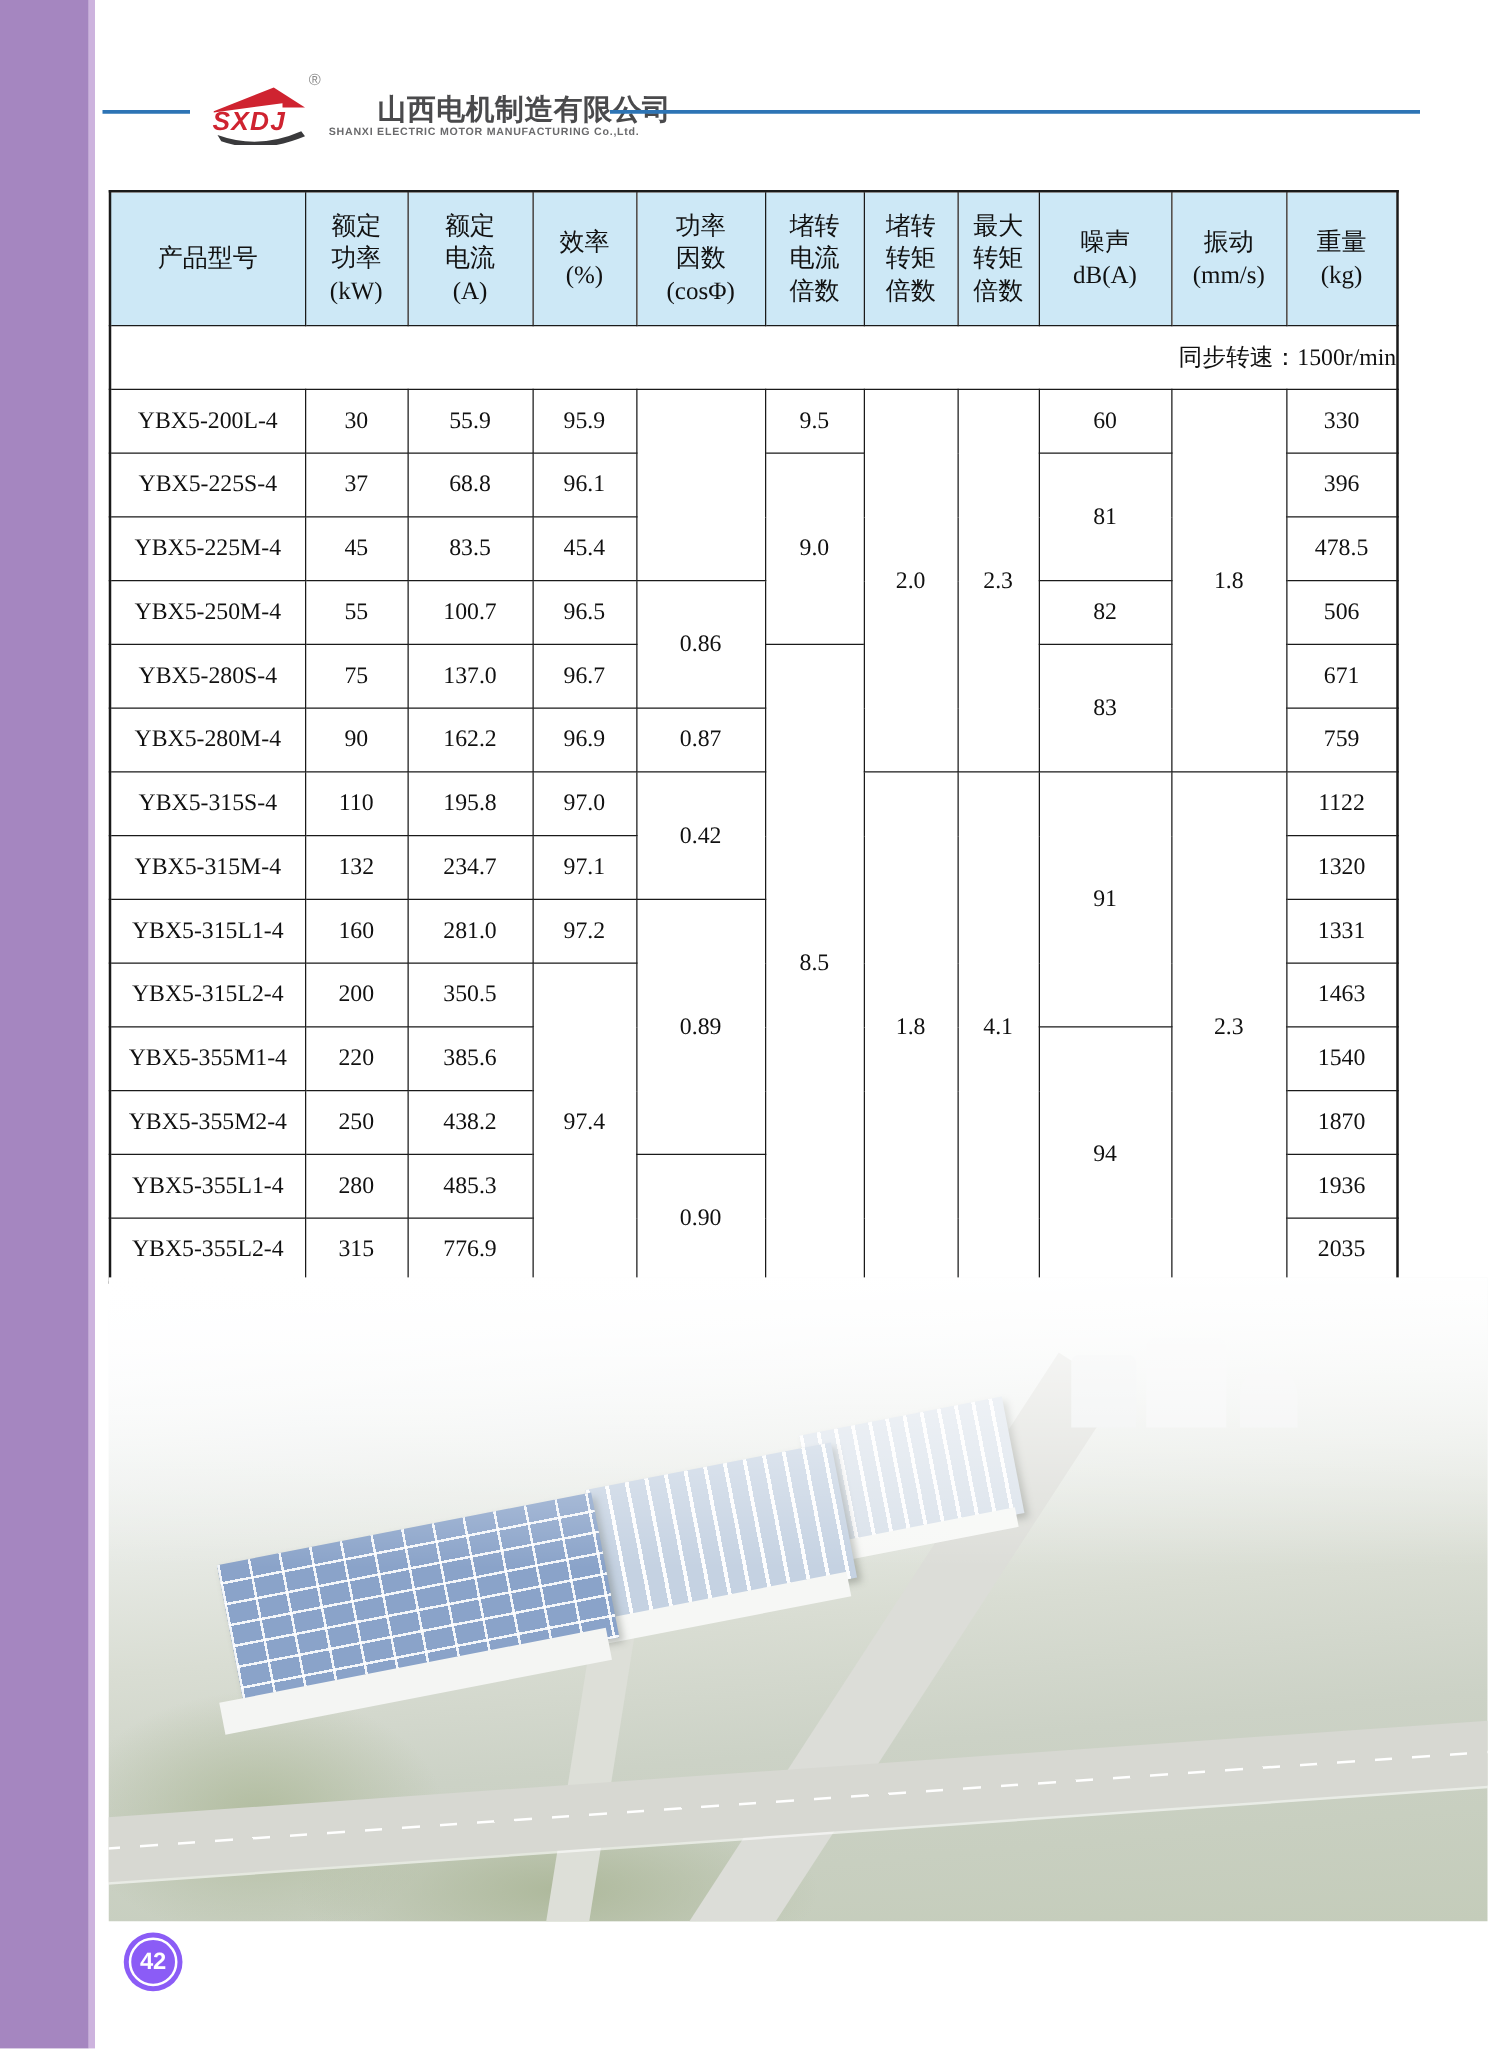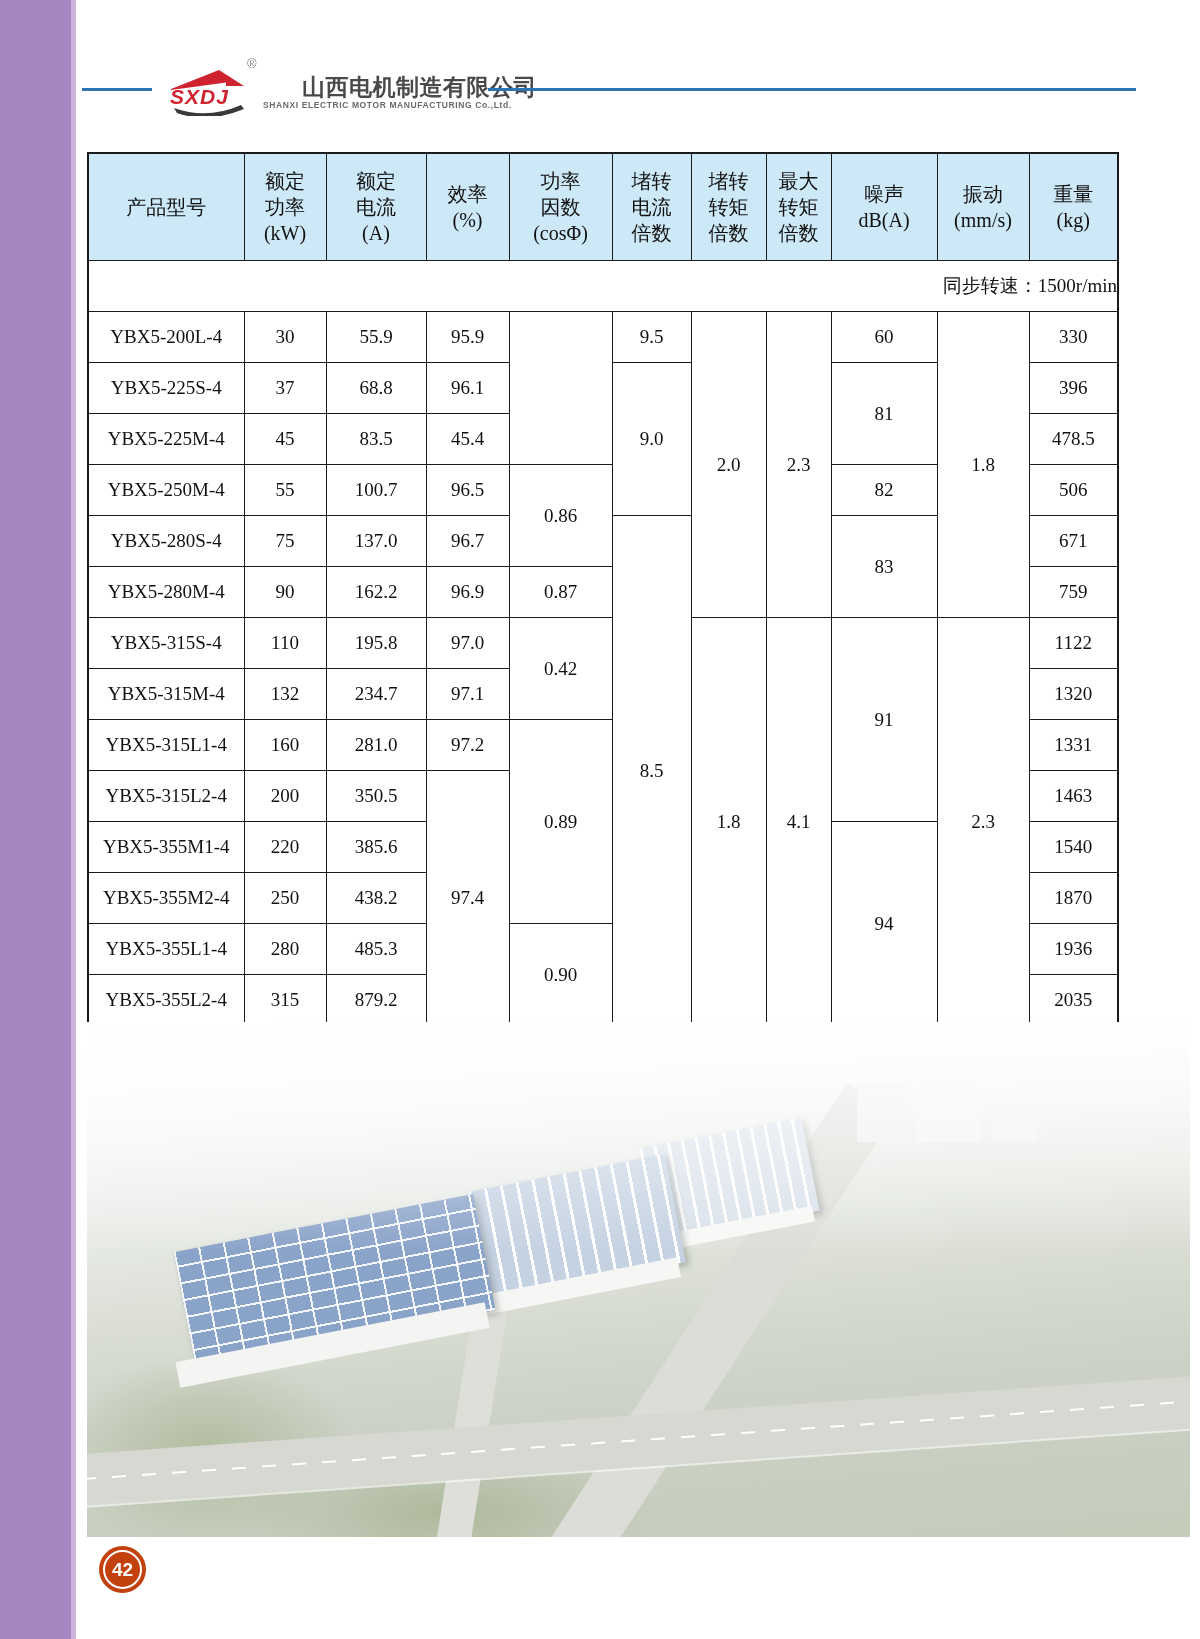--- a/index.html
+++ b/index.html
@@ -65,21 +65,21 @@
   .ph-bldg-3{left:560px;top:110px;width:165px;height:95px;transform:rotate(-11deg);
       background-color:#d9e1ea;
       background-image:repeating-linear-gradient(90deg,rgba(255,255,255,.95) 0 3px,transparent 3px 14px);}
   .ph-bldg-3-base{left:556px;top:200px;width:172px;height:16px;transform:rotate(-11deg);background:#f7f8f6;}
   .ph-tower-1{left:770px;top:62px;width:52px;height:58px;border-radius:6px 6px 0 0;background:#eceeee;}
   .ph-tower-2{left:830px;top:48px;width:64px;height:72px;border-radius:8px 8px 0 0;background:#f1f2f2;}
   .ph-tower-3{left:905px;top:70px;width:46px;height:50px;border-radius:50% 50% 0 0;background:#eff0f0;}
 
   
   .page-badge{position:absolute;left:99px;top:1546px;width:47px;height:47px;border-radius:50%;
-              background:#c2410c;display:flex;align-items:center;justify-content:center;}
+              background:#8b5cf6;display:flex;align-items:center;justify-content:center;}
   .page-badge::before{content:"";position:absolute;left:4px;top:4px;right:4px;bottom:4px;
               border:2px solid #ffffff;border-radius:50%;}
   .page-badge span{color:#ffffff;font-family:"Liberation Sans",sans-serif;font-weight:bold;
               font-size:19px;position:relative;}
 </style>
 </head>
 <body>
 
 <div class="page">
 
@@ -253,21 +253,21 @@
       <tr>
         <td>YBX5-355L1-4</td>
         <td>280</td>
         <td>485.3</td>
         <td rowspan="2">0.90</td>
         <td>1936</td>
       </tr>
       <tr>
         <td>YBX5-355L2-4</td>
         <td>315</td>
-        <td>879.2</td>
+        <td>776.9</td>
         <td>2035</td>
       </tr>
     </tbody>
   </table>
 
   <div class="photo">
     <div class="ph-green-1"></div>
     <div class="ph-green-2"></div>
     <div class="ph-road-right"></div>
     <div class="ph-road-mid"></div>

